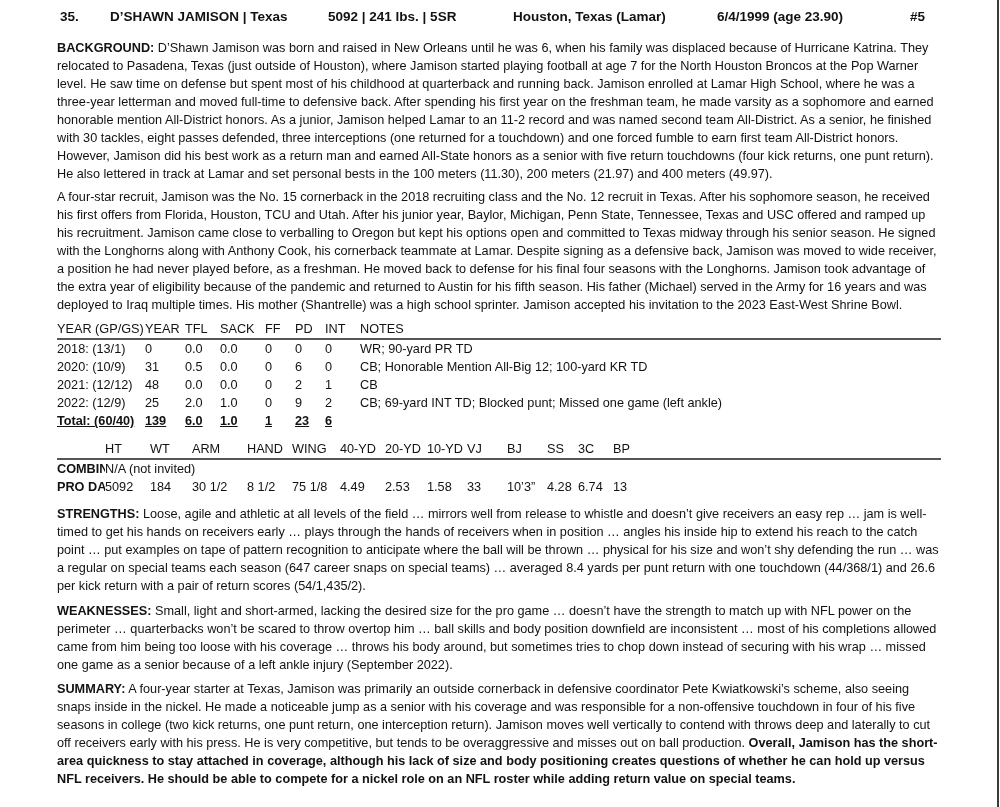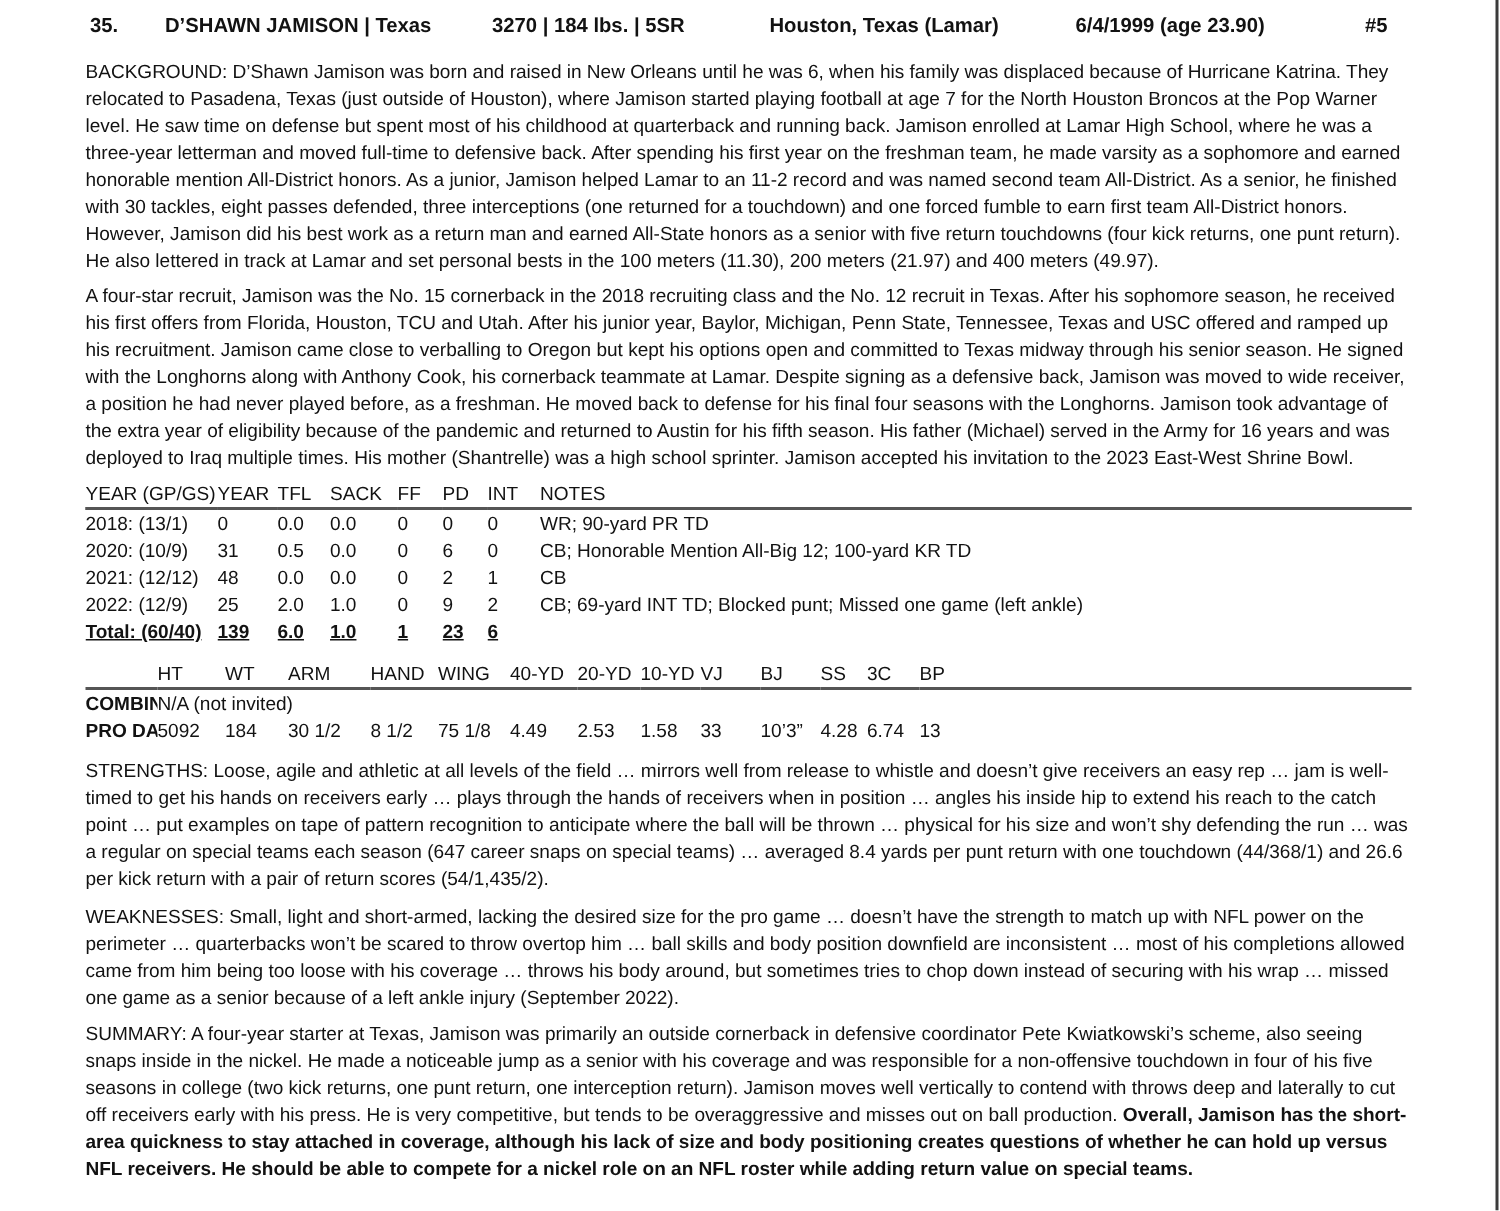--- a/index.html
+++ b/index.html
@@ -19,21 +19,21 @@
   .h-bday  { left:717px; }
   .h-jersey{ left:910px; }
 
   .content { padding:0 59px 0 57px; }
   .para { margin-top:5px; text-align:left; }
   .sec-bg1  { margin-top:12px; }
   .sec-bg2  { margin-top:5px; }
   .sec-str  { margin-top:9px; }
   .sec-weak { margin-top:7px; }
   .sec-sum  { margin-top:6px; }
-  b.lbl { font-weight:normal; }
+  b.lbl { font-weight:bold; }
 
   table { border-collapse:collapse; table-layout:fixed; width:884px; }
   th, td { text-align:left; padding:0; font-size:12.7px; white-space:nowrap; overflow:hidden; }
   .stats { margin-top:6px; }
   .stats th { font-weight:normal; height:17px; border-bottom:2px solid #555555; }
   .stats td { height:17px; font-weight:normal; }
   .stats tr.total td { font-weight:bold;text-decoration:underline; }
   .testing { margin-top:10px; }
   .testing th { font-weight:normal; height:16px; border-bottom:2px solid #555555;margin-left:46px; }
   .testing td { height:16px; font-weight:normal; }
@@ -41,21 +41,21 @@
 </style>
 </head>
 <body>
 
 <div class="page">
   <div class="right-edge"></div>
 
   <header class="hdr">
     <span class="h-rank">35.</span>
     <span class="h-name">D’SHAWN JAMISON | Texas</span>
-    <span class="h-meas">3270 | 184 lbs. | 5SR</span>
+    <span class="h-meas">5092 | 241 lbs. | 5SR</span>
     <span class="h-home">Houston, Texas (Lamar)</span>
     <span class="h-bday">6/4/1999 (age 23.90)</span>
     <span class="h-jersey">#5</span>
   </header>
 
   <main class="content">
 
     <p class="para sec-bg1"><b class="lbl">BACKGROUND:</b> <span>D’Shawn Jamison was born and raised in New Orleans until he was 6, when his family was displaced because of Hurricane Katrina. They relocated to Pasadena, Texas (just outside of Houston), where Jamison started playing football at age 7 for the North Houston Broncos at the Pop Warner level. He saw time on defense but spent most of his childhood at quarterback and running back. Jamison enrolled at Lamar High School, where he was a three-year letterman and moved full-time to defensive back. After spending his first year on the freshman team, he made varsity as a sophomore and earned honorable mention All-District honors. As a junior, Jamison helped Lamar to an 11-2 record and was named second team All-District. As a senior, he finished with 30 tackles, eight passes defended, three interceptions (one returned for a touchdown) and one forced fumble to earn first team All-District honors. However, Jamison did his best work as a return man and earned All-State honors as a senior with five return touchdowns (four kick returns, one punt return). He also lettered in track at Lamar and set personal bests in the 100 meters (11.30), 200 meters (21.97) and 400 meters (49.97).</span></p>
 
     <p class="para sec-bg2">A four-star recruit, Jamison was the No. 15 cornerback in the 2018 recruiting class and the No. 12 recruit in Texas. After his sophomore season, he received his first offers from Florida, Houston, TCU and Utah. After his junior year, Baylor, Michigan, Penn State, Tennessee, Texas and USC offered and ramped up his recruitment. Jamison came close to verballing to Oregon but kept his options open and committed to Texas midway through his senior season. He signed with the Longhorns along with Anthony Cook, his cornerback teammate at Lamar. Despite signing as a defensive back, Jamison was moved to wide receiver, a position he had never played before, as a freshman. He moved back to defense for his final four seasons with the Longhorns. Jamison took advantage of the extra year of eligibility because of the pandemic and returned to Austin for his fifth season. His father (Michael) served in the Army for 16 years and was deployed to Iraq multiple times. His mother (Shantrelle) was a high school sprinter. Jamison accepted his invitation to the 2023 East-West Shrine Bowl.</p>

